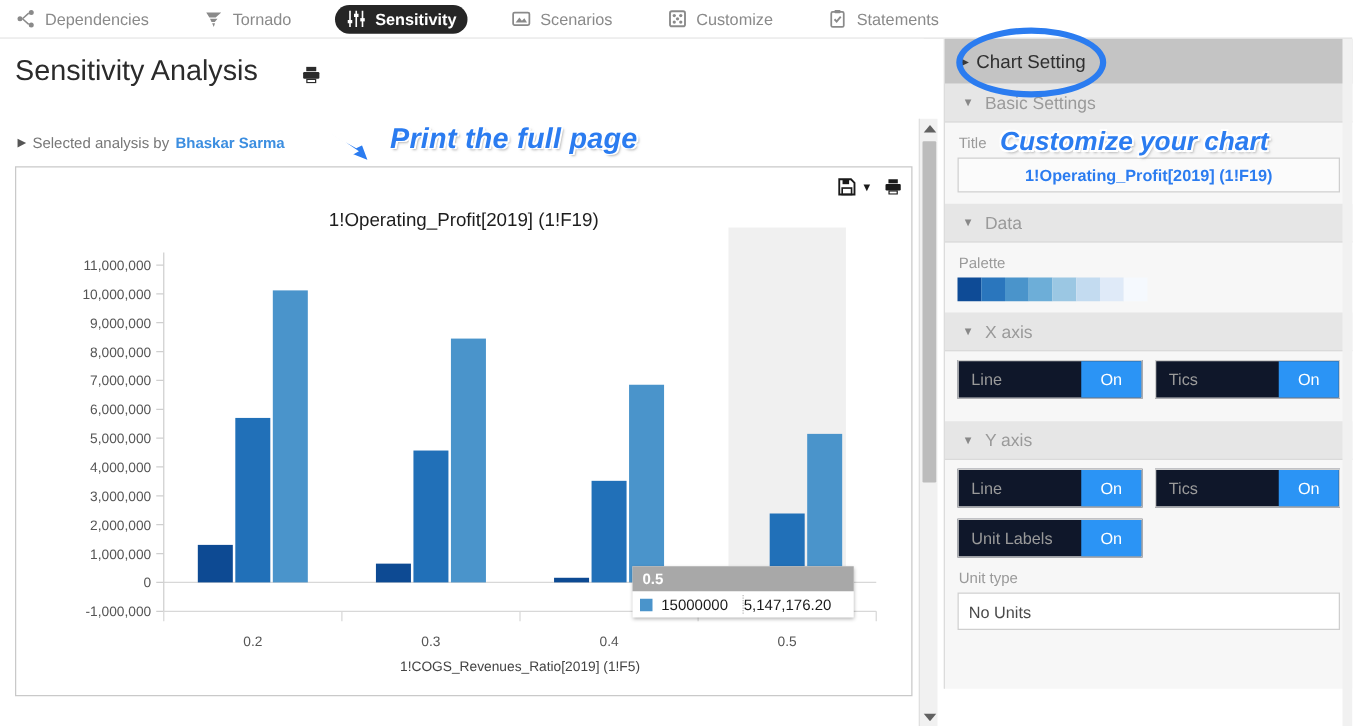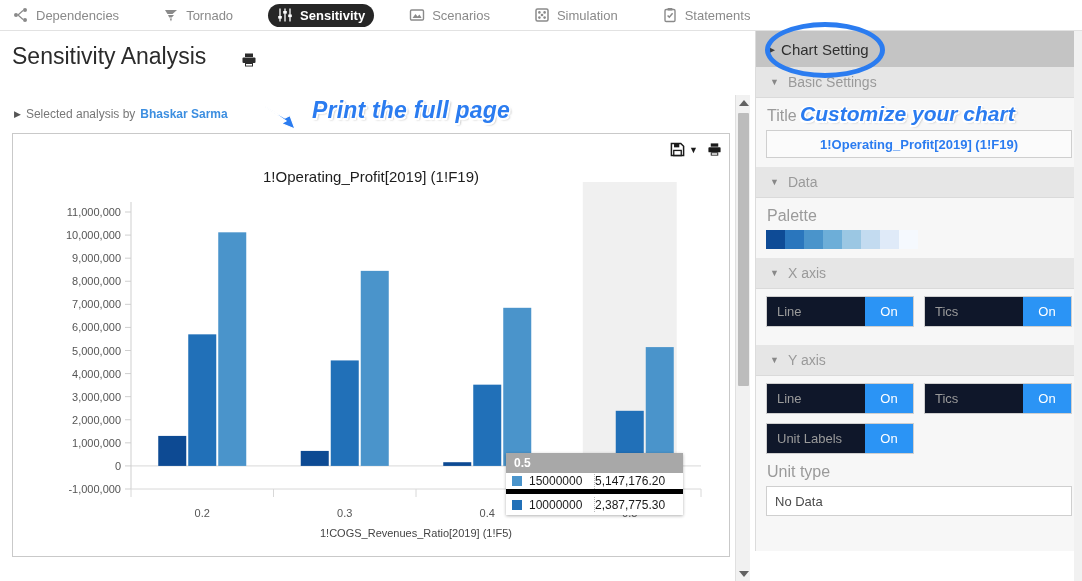--- a/index.html
+++ b/index.html
@@ -126,21 +126,21 @@
   }
   .panel-head .dbl { color: #3a3a3a; font-size: 11px; letter-spacing: -2px; }
   .panel-head .ttl { font-size: 15px; color: #2f2f2f; }
   .sec-head {
     height: 31px; background: #e6e6e6; border-bottom: 1px solid #dadada;
     display: flex; align-items: center; padding: 0 14px; gap: 9px; cursor: pointer;
   }
   .sec-head .caret { font-size: 9px; color: #888; }
   .sec-head .lbl { font-size: 14px; color: #9a9a9a; }
   .sec-body { padding: 7px 10px 9px 10px; }
-  .field-label { font-size: 16px; color: #9a9a9a; margin: 2px 0 5px 1px; }
+  .field-label { font-size: 12px; color: #9a9a9a; margin: 2px 0 5px 1px; }
   .title-input {
     height: 28px; border: 1px solid #cfcfcf; background: #fbfbfb;
     display: flex; align-items: center; justify-content: center;
     font-size: 13px; font-weight: bold; color: #2b7cf0; cursor: text;
   }
   .palette { display: flex; margin-top: 4px; }
   .sw { width: 19px; height: 19px; cursor: pointer; }
   .ctrl-row { display: flex; gap: 10px; margin-bottom: 9px; }
   .toggle {
     display: flex; width: 148px; height: 31px;
@@ -220,21 +220,21 @@
     <div class="nav-spacer"></div>
     <div class="nav-tab">
       <svg class="nav-ico" viewBox="0 0 16 16">
         <rect x="2" y="2" width="12" height="12" rx="1.5" fill="none" stroke="#8a8a8a" stroke-width="1.5"></rect>
         <circle cx="5.4" cy="5.4" r="1.3" fill="#8a8a8a"></circle>
           <circle cx="10.6" cy="5.4" r="1.3" fill="#8a8a8a"></circle>
         <circle cx="5.4" cy="10.6" r="1.3" fill="#8a8a8a"></circle>
           <circle cx="10.6" cy="10.6" r="1.3" fill="#8a8a8a"></circle>
         <circle cx="8" cy="8" r="1.3" fill="#8a8a8a"></circle>
       </svg>
-      <span>Simulation</span>
+      <span>Customize</span>
     </div>
     <div class="nav-spacer"></div>
     <div class="nav-tab">
       <svg class="nav-ico" viewBox="0 0 16 16">
         <rect x="3" y="2.5" width="10" height="12" rx="1.2" fill="none" stroke="#8a8a8a" stroke-width="1.4"></rect>
         <rect x="5.6" y="1" width="4.8" height="2.6" rx=".6" fill="#8a8a8a"></rect>
         <path d="M5.6 8.4 L7.3 10.2 L10.6 6.3" stroke="#8a8a8a" stroke-width="1.5" fill="none"></path>
       </svg>
       <span>Statements</span>
     </div>
@@ -337,26 +337,20 @@
         </svg>
 
       <div class="tooltip">
         <div class="tt-head">0.5</div>
         <div class="tt-row">
           <span class="tt-sw" style="background:#4a94cb"></span>
           <span class="tt-name">15000000</span>
           <span class="tt-sep"></span>
           <span class="tt-val">5,147,176.20</span>
         </div>
-        <div class="tt-row">
-          <span class="tt-sw" style="background:#2170b8"></span>
-          <span class="tt-name">10000000</span>
-          <span class="tt-sep"></span>
-          <span class="tt-val">2,387,775.30</span>
-        </div>
       </div>
     </div>
   </div>
 
   <div class="vscroll">
     <div class="arw up">
         <div class="tri up"></div>
       </div>
     <div class="thumb"></div>
     <div class="arw dn">
@@ -430,21 +424,21 @@
           <span class="t-on">On</span>
         </div>
       </div>
       <div class="ctrl-row">
         <div class="toggle">
           <span class="t-lab">Unit Labels</span>
           <span class="t-on">On</span>
         </div>
       </div>
       <div class="field-label">Unit type</div>
-      <div class="unit-input">No Data</div>
+      <div class="unit-input">No Units</div>
     </div>
   </div>
 
   <div class="sb-scroll"></div>
 
   <div class="annot-ellipse"></div>
   <div class="annot-custom">Customize your chart</div>
 </div>
 
 </body></html>

